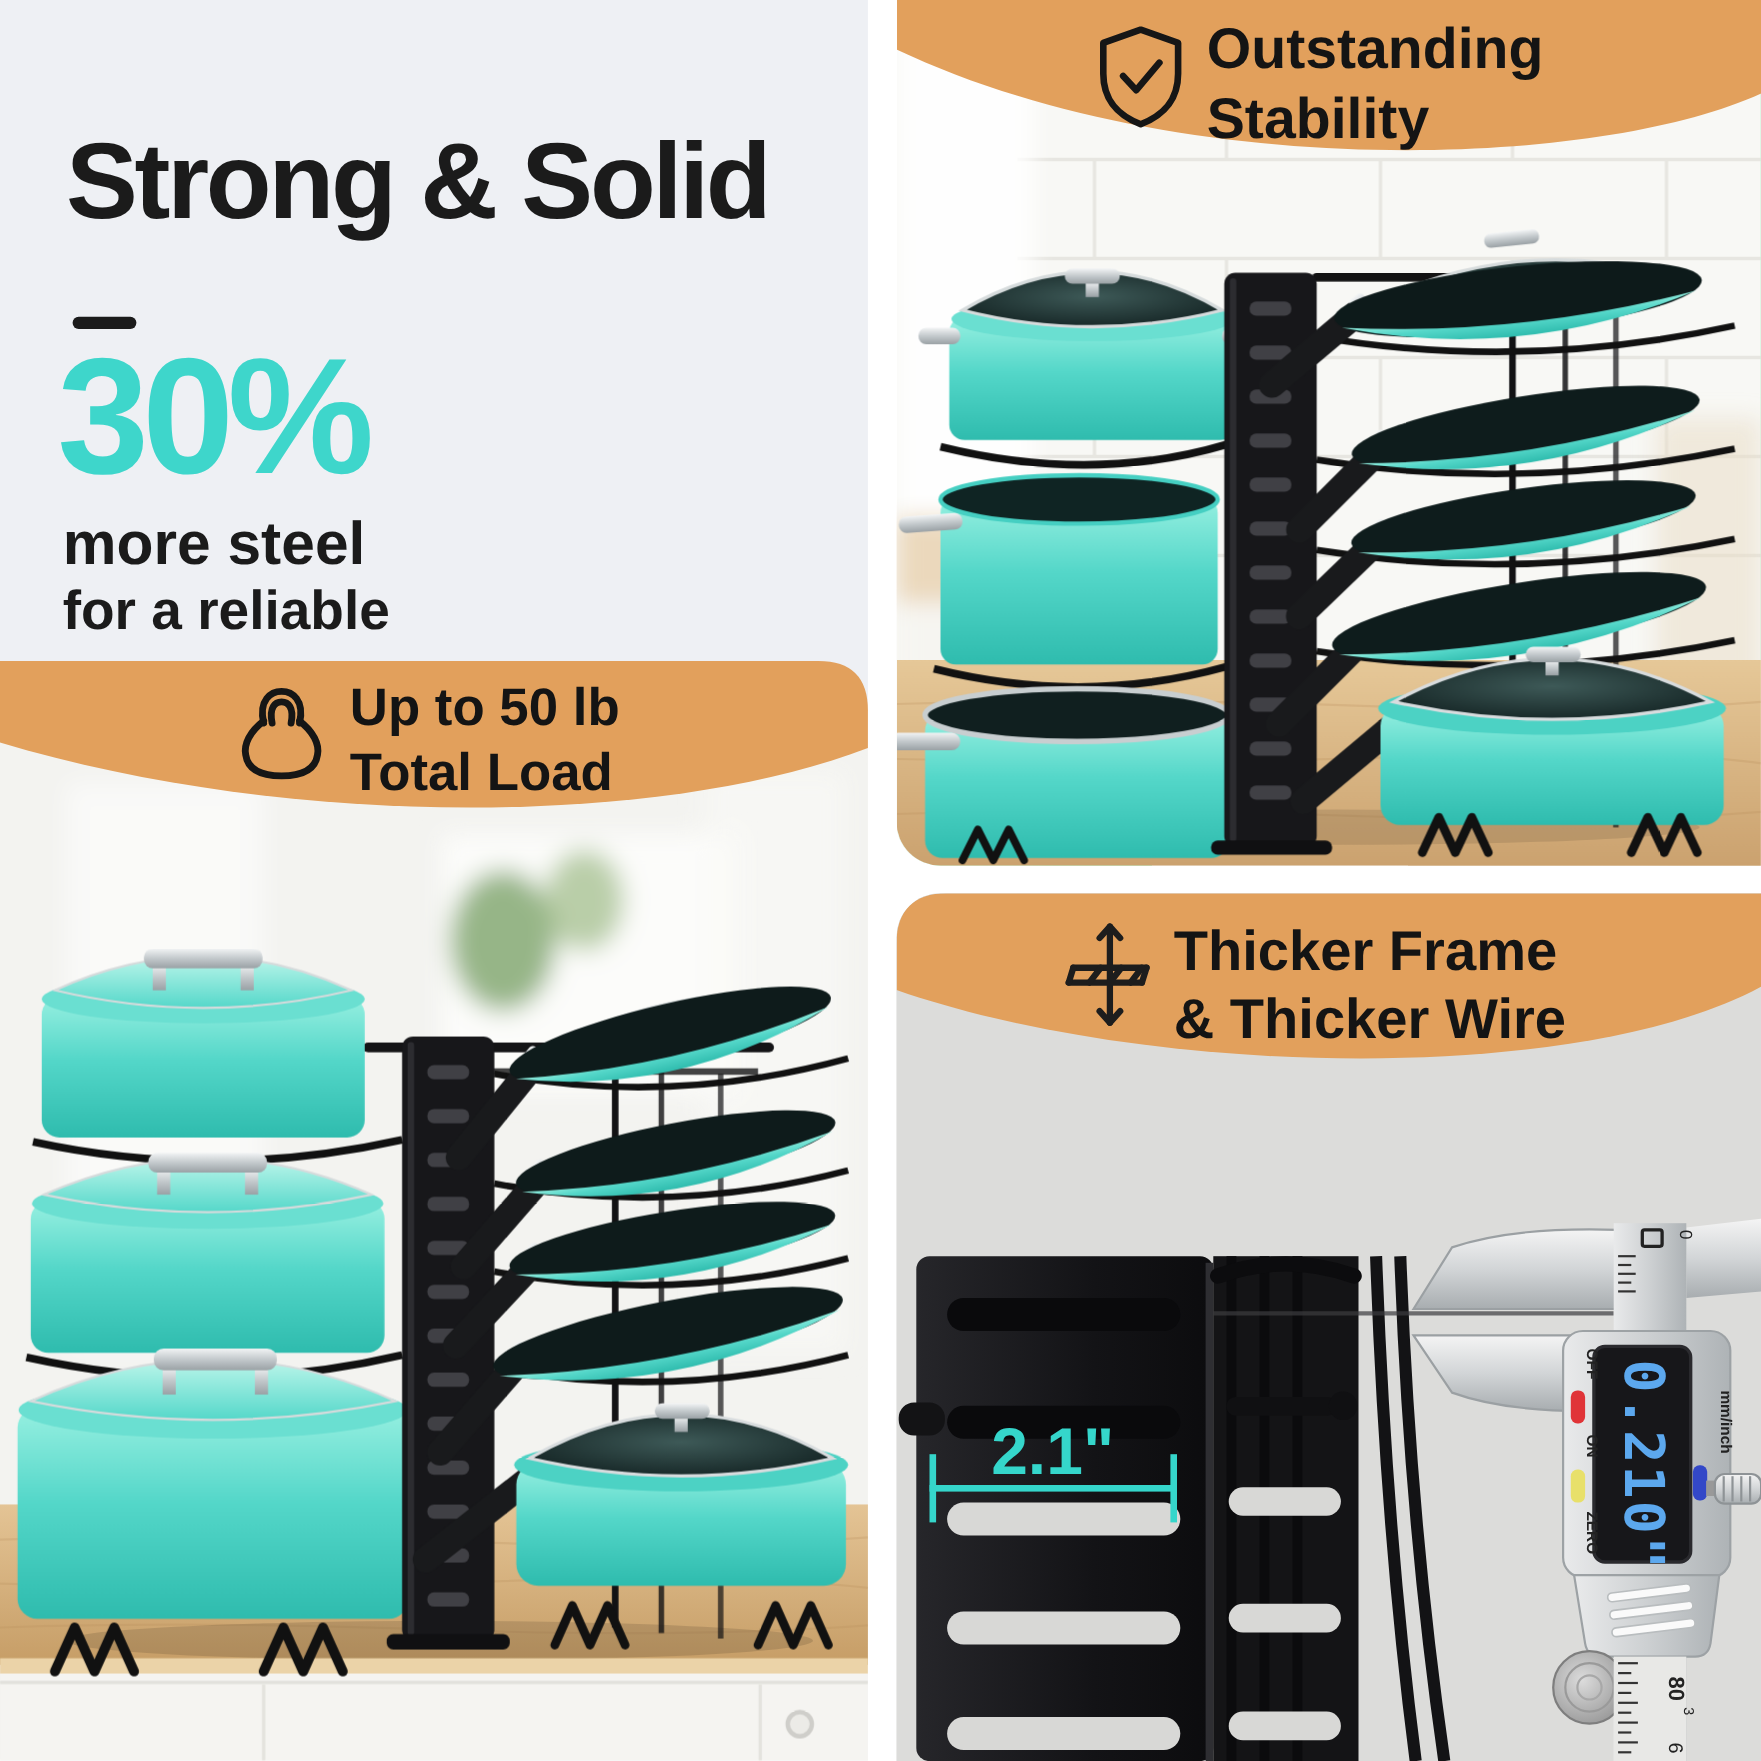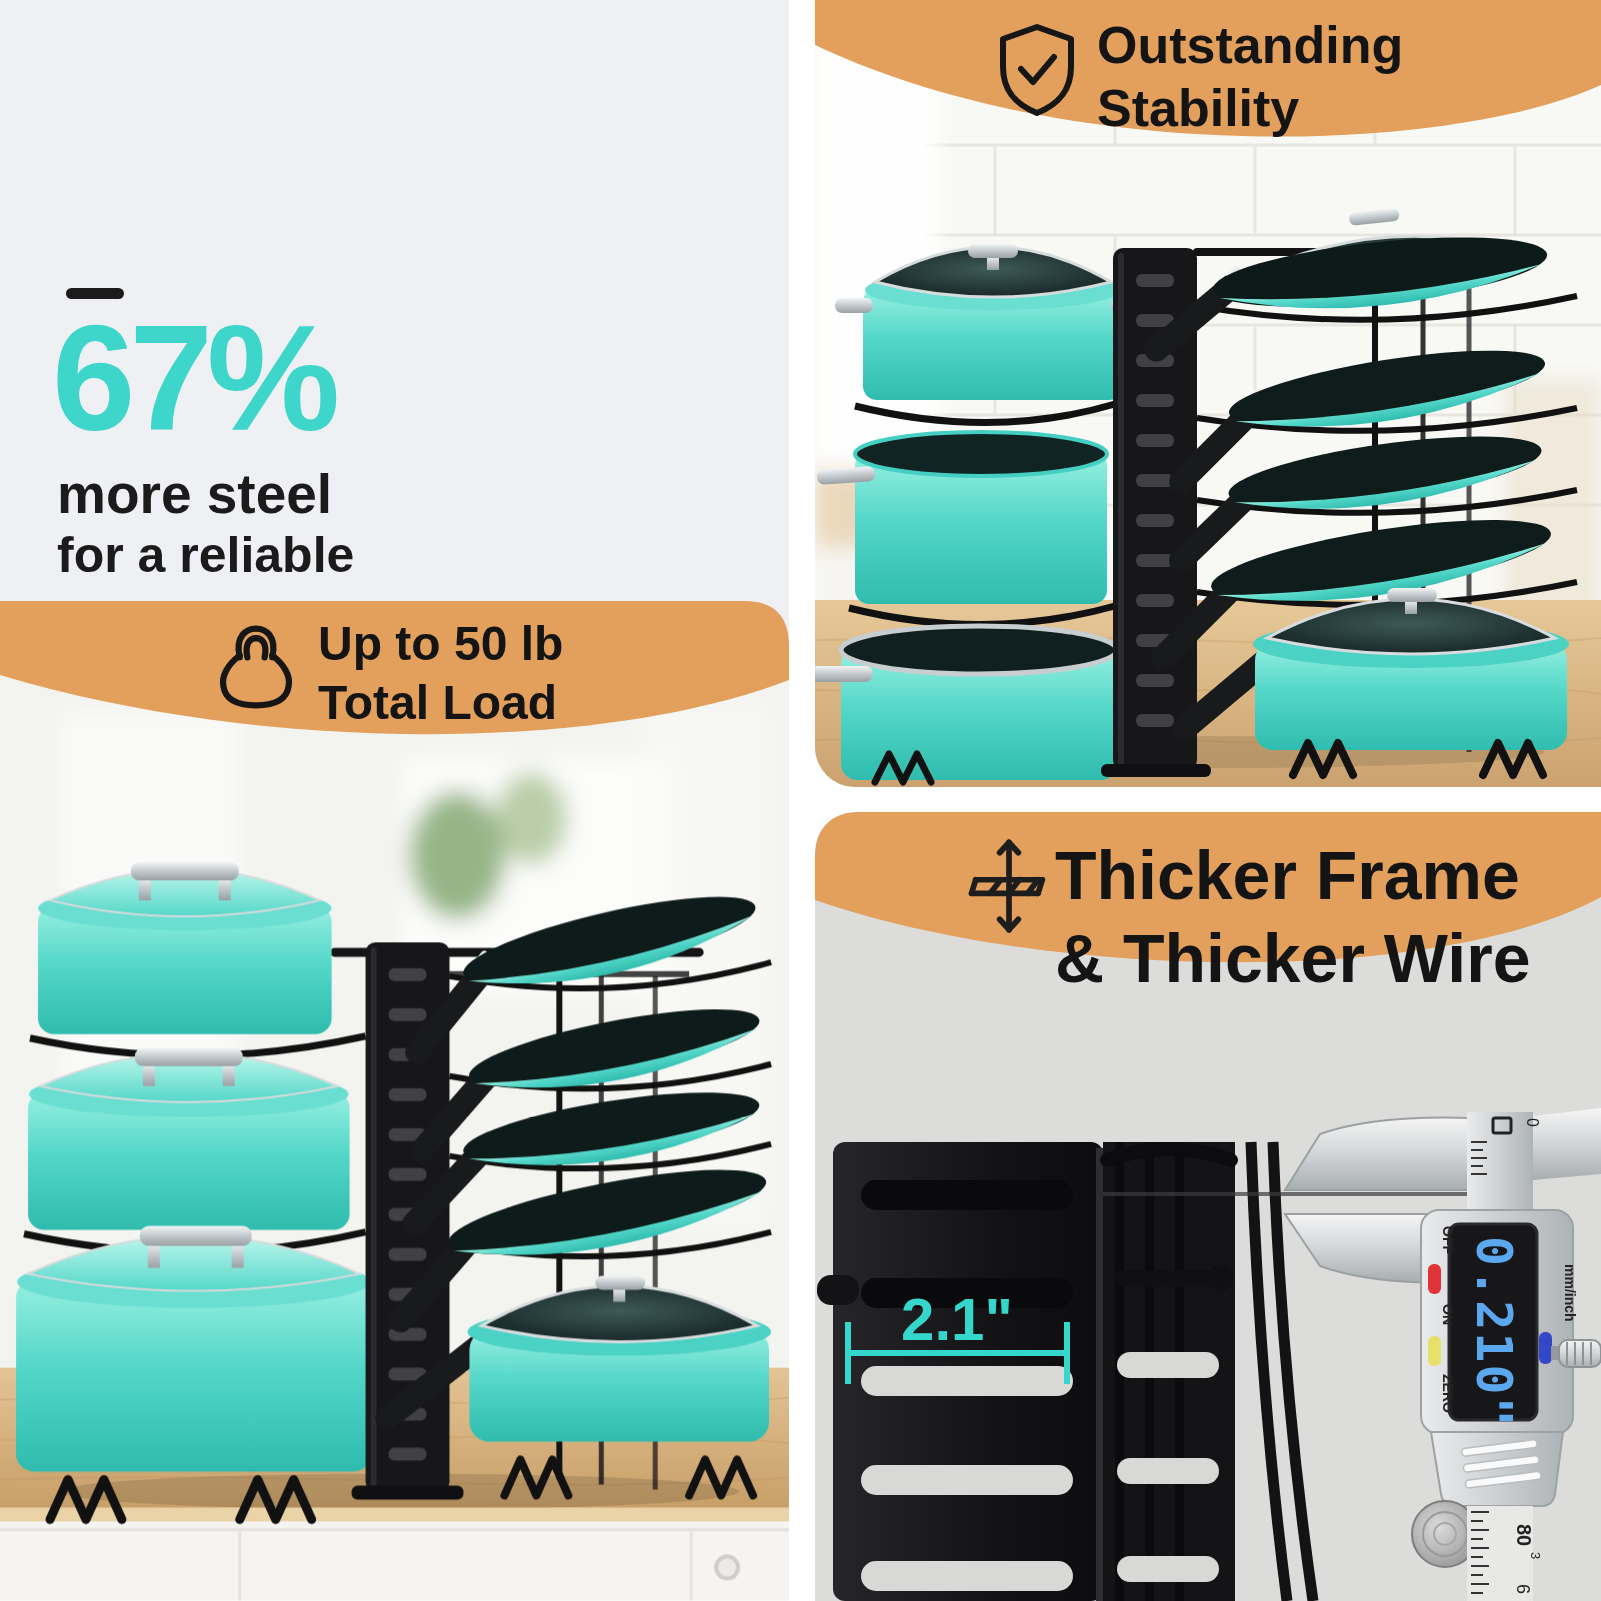--- a/index.html
+++ b/index.html
@@ -23,22 +23,23 @@
   .panel-tr{left:815px;top:0;width:786px;height:787px;border-radius:0 0 0 40px;overflow:hidden;background:#86efac;}
   .panel-br{left:815px;top:812px;width:786px;height:789px;border-radius:40px 0 0 0;overflow:hidden;background:#DCDCDA;}
   svg{display:block;}
 </style>
 </head>
 <body>
 
 <div class="stage">
 
   <div class="abs left-top">
+    <div class="abs headline">Strong &amp; Solid</div>
     <div class="abs dash"></div>
-    <div class="abs stat">67%</div>
+    <div class="abs stat">30%</div>
     <div class="abs cap2">for a reliable</div>
     <div class="abs cap1">more steel</div>
   </div>
 
   <div class="abs left-photo">
   <svg width="789" height="961" viewBox="0 0 790 961">
     <defs>
       <linearGradient id="s1teal" x1="0" y1="0" x2="0" y2="1">
         <stop offset="0" stop-color="#97F0E1"></stop>
             <stop offset="0.45" stop-color="#54D7C9"></stop>
@@ -556,20 +557,20 @@
           <path d="M41,82 L50,92 L59,82"></path>
           <path d="M18,44 H82"></path>
             <path d="M14,57 H78"></path>
           <path d="M18,44 L14,57"></path>
             <path d="M82,44 L78,57"></path>
           <path d="M32,57 L42,44"></path>
             <path d="M50,57 L60,44"></path>
             <path d="M68,57 L78,44"></path>
         </g>
       </svg>
-      <div class="btxt" style="left:240px;top:22px;font-size:68px;">
+      <div class="btxt" style="left:252px;top:22px;font-size:51px;">
         <div>Thicker Frame</div>
         <div>&amp; Thicker Wire</div>
       </div>
     </div>
   </div>
 
 </div>
 
 </body></html>

